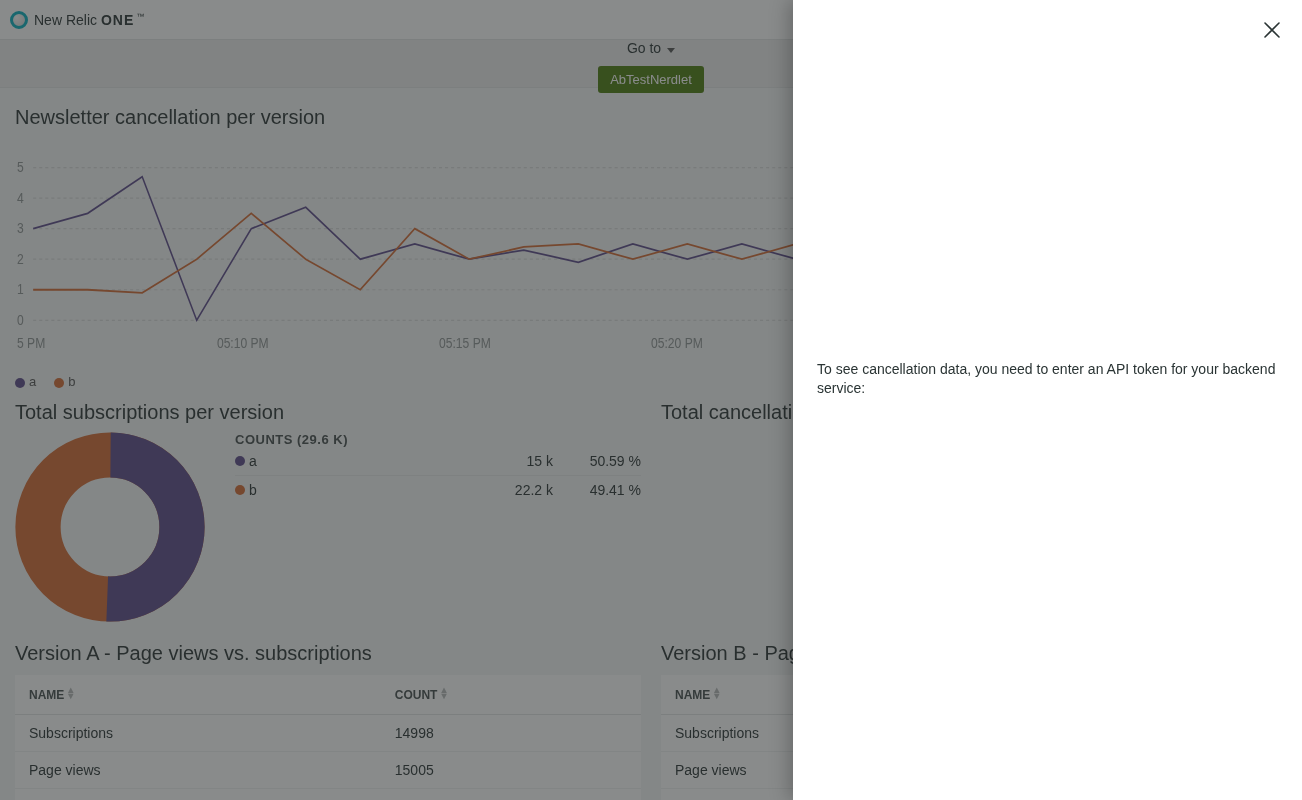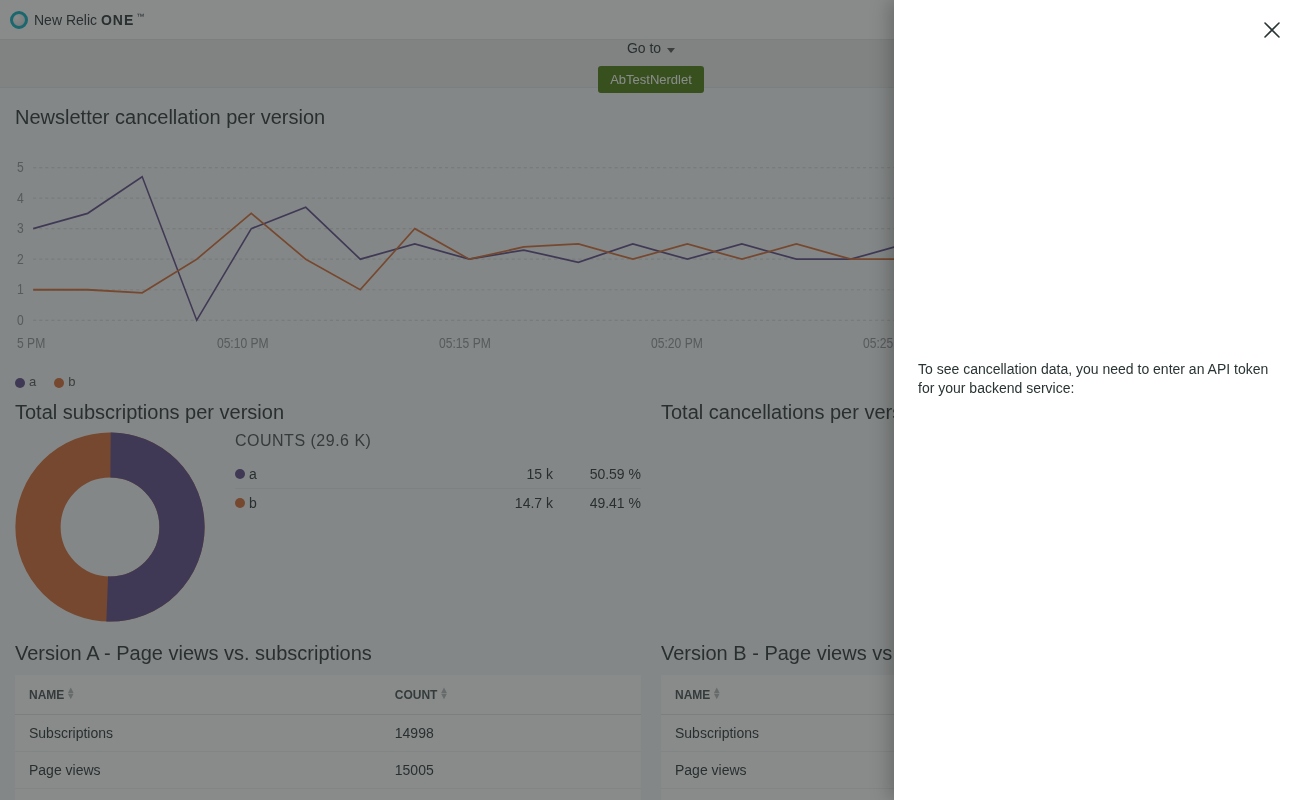--- a/index.html
+++ b/index.html
@@ -69,21 +69,21 @@
   .seriesA { stroke:#5c4a8a; stroke-width:1.5; fill:none;}
   .seriesB { stroke:#d46a33; stroke-width:1.5; fill:none;}
   .legend { display:flex; gap:18px; margin-top:2px; font-size:13px; color:#555;}
   .dot { width:10px; height:10px; border-radius:50%; display:inline-block; margin-right:4px; vertical-align:middle;}
   .dot-a { background:#5c4a8a;}
   .dot-b { background:#d46a33;}
   
   .donut-row { display:flex; align-items:flex-start; gap:30px; margin-top:8px;}
   .donut-svg { width:190px; height:190px; }
   .counts-table { flex:1; }
-  .counts-title { font-size:16px; font-weight:400; color:#464e4e; letter-spacing:0.5px; margin-bottom:10px;}
+  .counts-title { font-size:13px; font-weight:700; color:#464e4e; letter-spacing:0.5px; }
   .crow { display:flex; align-items:center; font-size:14px; color:#2a3434; padding:6px 0; border-bottom:1px solid #e7e8e8;}
   .crow:last-child{border-bottom:none;}
   .crow .lab { flex:0 0 40px; display:flex; align-items:center;}
   .crow .val { flex:1; text-align:right; padding-right:18px;}
   .crow .pct { flex:0 0 70px; text-align:right;}
   
   .data-table { width:100%; border-collapse:collapse; margin-top:10px; background:#fff;}
   .data-table th { text-align:left; font-size:12px; font-weight:700; color:#464e4e; padding:12px 14px; border-bottom:1px solid #e3e4e4;}
   .data-table td { font-size:14px; padding:10px 14px; border-bottom:1px solid #f0f1f1;}
   .sort-icon { display:inline-block; margin-left:4px; color:#b5b9b9; font-size:10px;}
@@ -91,21 +91,21 @@
   .sort-icon::after{content:"▾"; display:block; line-height:6px;}
   
   .overlay {
     position:absolute; inset:0;
     background: rgba(40,44,44,0.55);
   }
   
   .drawer {
     position:absolute;
     top:0; right:0;
-    width:408px;
+    width:509px;
     height:100%;
     background:#fff;
     box-shadow: -4px 0 18px rgba(0,0,0,0.25);
     display:flex;
     flex-direction:column;
   }
   .drawer-close {
     position:absolute;
     top:18px; right:18px;
     width:24px; height:24px;
@@ -208,21 +208,21 @@
                 <span>a</span>
               </span>
             <span class="val">15 k</span>
             <span class="pct">50.59 %</span>
           </div>
           <div class="crow">
             <span class="lab">
                 <span class="dot dot-b"></span>
                 <span>b</span>
               </span>
-            <span class="val">14.7 k</span>
+            <span class="val">22.2 k</span>
             <span class="pct">49.41 %</span>
           </div>
         </div>
       </div>
     </div>
     <div class="col-half">
       <div class="section-title">Total cancellations per version</div>
     </div>
   </div>
 

